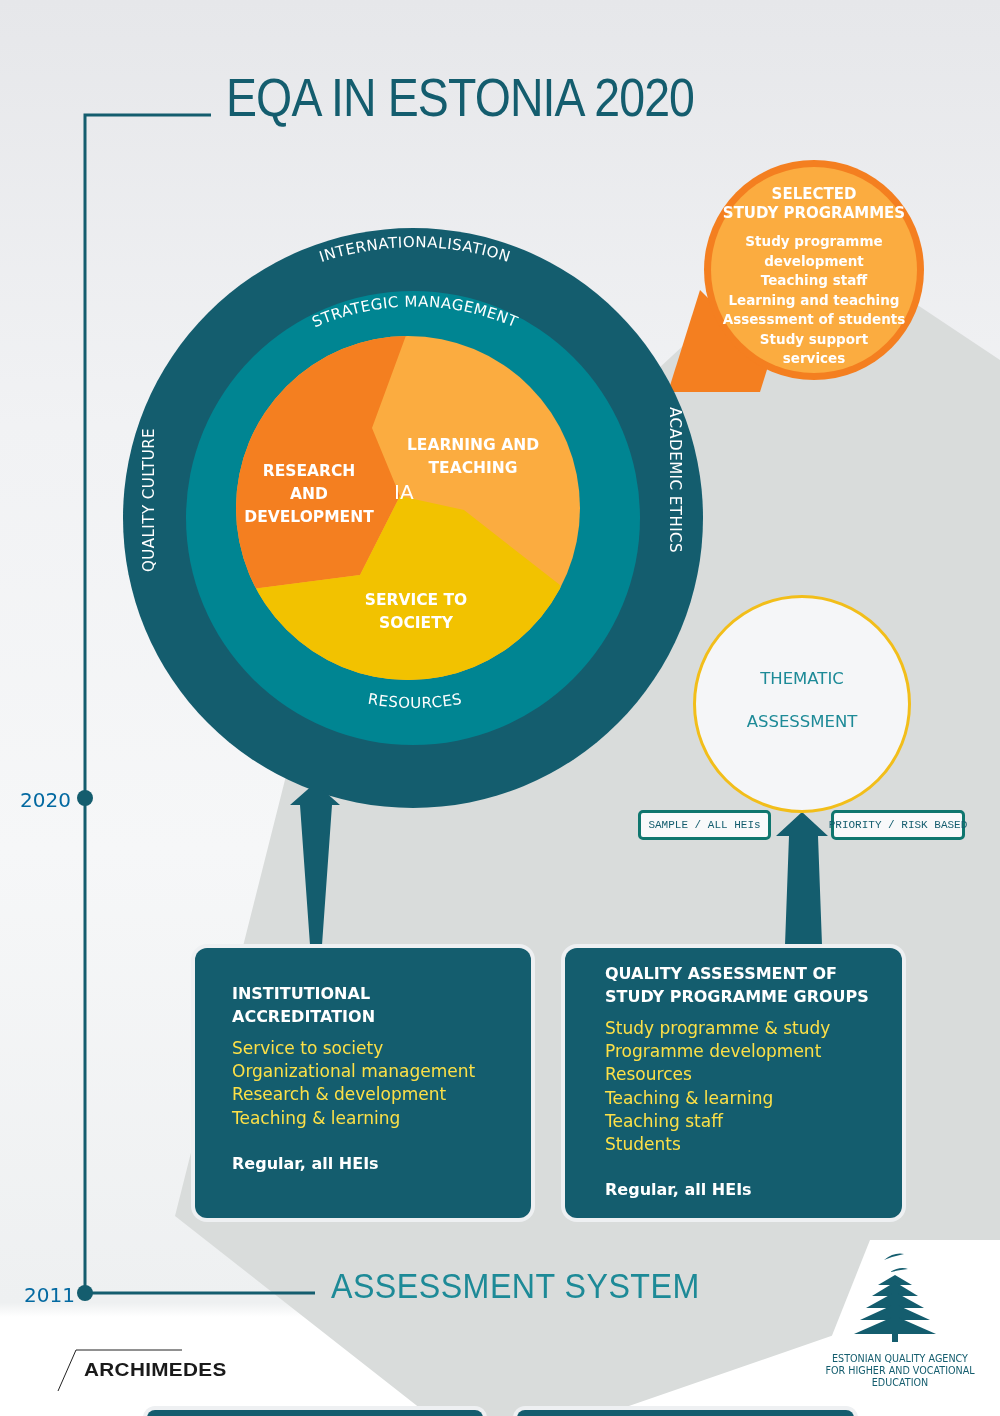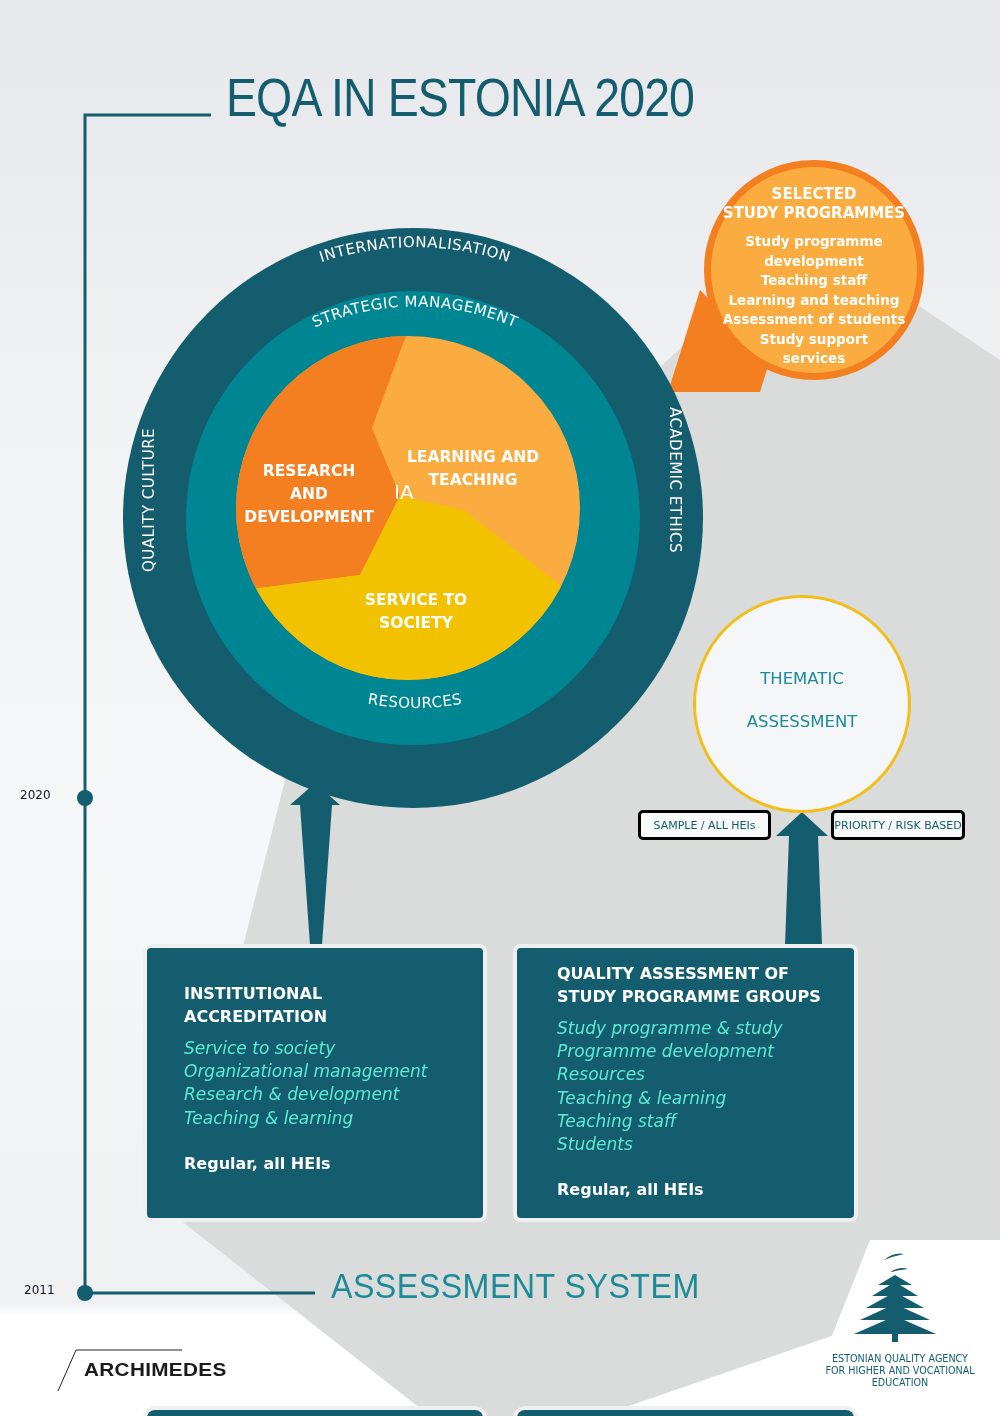--- a/index.html
+++ b/index.html
@@ -8,49 +8,51 @@
     background: linear-gradient(180deg, #e6e7ea 0%, #f1f2f4 30%, #f6f7f8 60%, #eef0f1 92%, #ffffff 93%);
     font-family: "DejaVu Sans", sans-serif;
   }
   .abs { position: absolute; }
   svg.layer { position: absolute; left: 0; top: 0; }
   .title {
     left: 226px; top: 66px; font-family: "Liberation Sans", sans-serif;
     font-size: 54px; color: #145d6e; letter-spacing: -1px; transform: scaleX(0.86); transform-origin: left top;
     white-space: nowrap;
   }
-  .year { font-size: 12px; color: #0f172a; font-family: "DejaVu Sans", sans-serif; }
+  .year { font-size: 20px; color: #0369a1; font-family: "DejaVu Sans", sans-serif; }
   .bubble-text {
     left: 712px; top: 185px; width: 204px; text-align: center; color: #fff;
     font-family: "DejaVu Sans", sans-serif;
   }
   .bubble-text .hd { font-size: 15px; font-weight: bold; line-height: 19px; }
   .bubble-text .it { font-size: 13.5px; font-weight: bold; line-height: 19.5px; }
   .bubble-text .items { margin-top: 9px; text-align: center; }
   .seg-label { color: #fff; font-weight: bold; font-size: 15.5px; text-align: center; line-height: 23px; }
   .ia { left: 394px; top: 480px; color: #fff; font-size: 20px; font-family: "DejaVu Sans", sans-serif; }
   .ring-text { fill: #fff; font-family: "DejaVu Sans", sans-serif; font-size: 15px; letter-spacing: 0.5px; }
   .thematic {
     left: 693px; top: 595px; width: 218px; height: 218px; border-radius: 50%;
     background: #f5f6f8; border: 3px solid #f2be1a; box-sizing: border-box;
     display: flex; flex-direction: column; align-items: center; justify-content: center;
   }
   .thematic span { color: #1d8a97; font-size: 16.5px; line-height: 23px; text-align: center; display: block; margin-top: 20px; }
   .thematic .inner { transform: translateY(-14px); }
   .tag {
-    height: 30px; border: 3px solid #000000; border-radius: 5px; background: #f8f9fa;
+    height: 30px; border: 3px solid #0f766e; border-radius: 5px; background: #f8f9fa;
     box-sizing: border-box; color: #145d6e; font-size: 11px; display: flex; align-items: center; justify-content: center;
     white-space: nowrap;
+    font-family: Liberation Mono, monospace;
   }
   .card {
-    background: #145d6e; border-radius: 4px; box-shadow: 0 0 0 4px #eef0f2; color: #e9eef0;
+    background: #145d6e; border-radius: 12px; box-shadow: 0 0 0 4px #eef0f2; color: #e9eef0;
     box-sizing: border-box;
+    margin-left: 48px;
   }
   .card .ct { font-weight: bold; font-size: 16px; line-height: 23px; color: #fff; }
-  .card .cl { font-size: 17px; line-height: 23.2px; color: #5eead4; font-style: italic; }
+  .card .cl { font-size: 17px; line-height: 23.2px; color: #fde047; }
   .card .cf { font-weight: bold; font-size: 16px; color: #fff; }
   .assess {
     left: 331px; top: 1266px; font-family: "Liberation Sans", sans-serif; font-size: 35px; color: #1d8a97;
     letter-spacing: 0.5px; white-space: nowrap; transform: scaleX(0.92); transform-origin: left top;
   }
   .archimedes {
     left: 84px; top: 1360px; font-family: "Liberation Sans", sans-serif; font-weight: 900; font-size: 18px;
     color: #1a1a1a; letter-spacing: 0.3px; transform: scaleX(1.15); transform-origin: left top;
   }
   .agency {
@@ -123,21 +125,21 @@
   </text>
   <text class="ring-text" transform="translate(154,500) rotate(-90)" text-anchor="middle">QUALITY CULTURE</text>
   <text class="ring-text" transform="translate(670,480) rotate(90)" text-anchor="middle">ACADEMIC ETHICS</text>
 </svg>
 
 <div class="abs seg-label" style="left:238px; top:460px; width:142px;">
   <div>RESEARCH</div>
   <div>AND</div>
   <div>DEVELOPMENT</div>
 </div>
-<div class="abs seg-label" style="left:398px; top:446px; width:150px;text-align:center;">
+<div class="abs seg-label" style="left:398px; top:434px; width:150px;text-align:center;">
   <div>LEARNING AND</div>
   <div>TEACHING</div>
 </div>
 <div class="abs seg-label" style="left:340px; top:589px; width:152px;">
   <div>SERVICE TO</div>
   <div>SOCIETY</div>
 </div>
 <div class="abs ia">IA</div>
 
 <svg class="layer" width="1000" height="1416">

